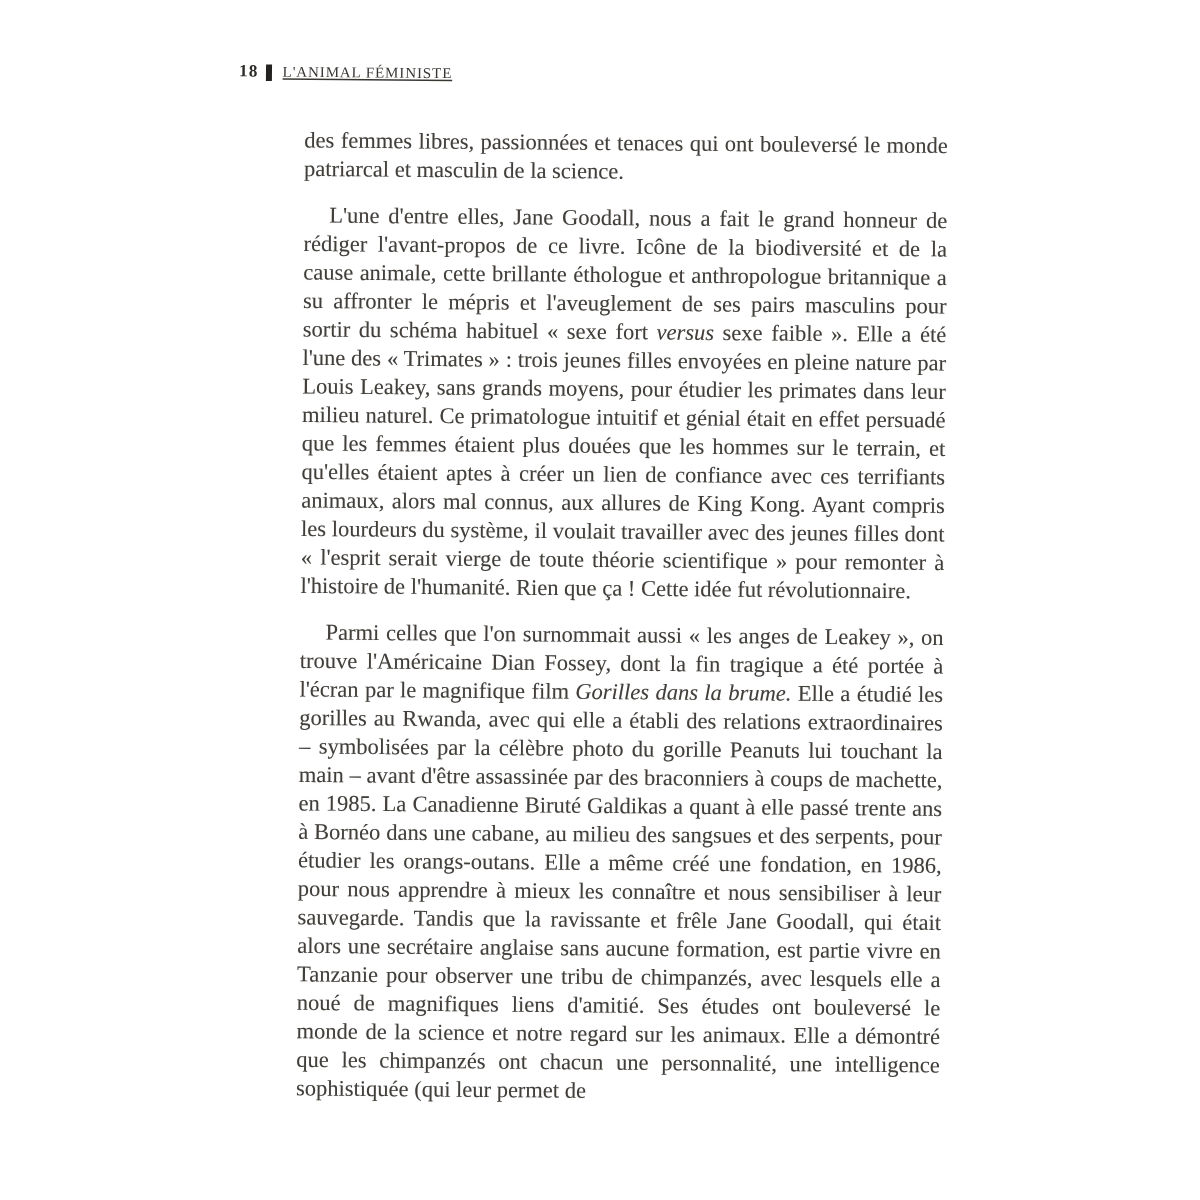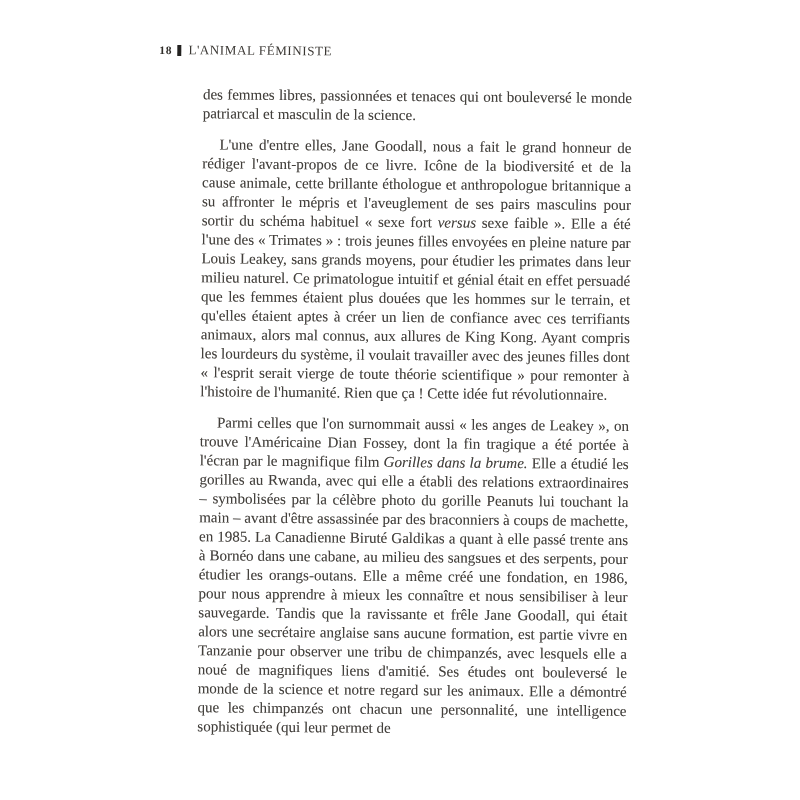--- a/index.html
+++ b/index.html
@@ -38,23 +38,24 @@
     color: #2f2d29;
   }
   .head-rule {
     display: inline-block;
     width: 4px;
     height: 11px;
     background: #232220;
     margin: 0 7px 0 5px;
   }
   .runtitle {
-    font-size: 13px;
+    font-size: 10px;
     letter-spacing: 0.6px;
     color: #3a3733;
+    text-decoration: underline;
   }
   .body-text {
     position: absolute;
     left: 200px;
     top: 87px;
     width: 429px;
     font-size: 15px;
     line-height: 19px;
     color: #423f3b;
     text-align: justify;

